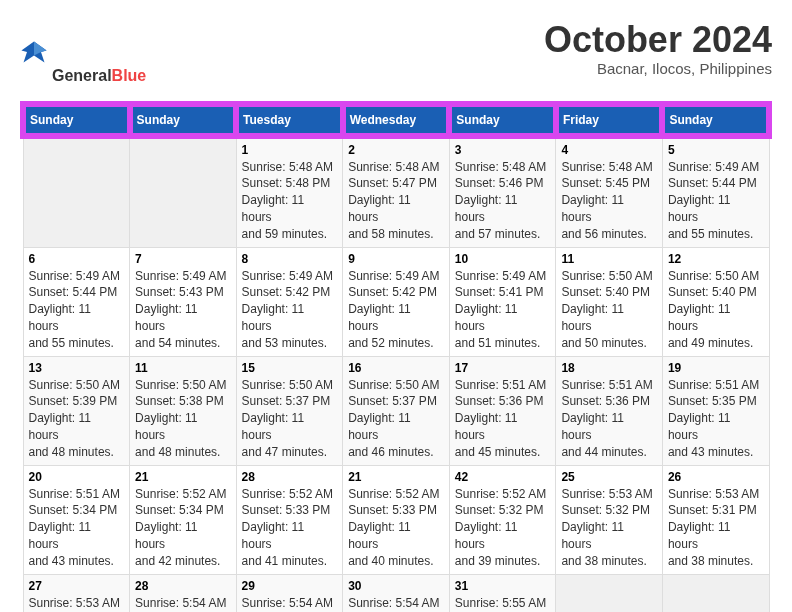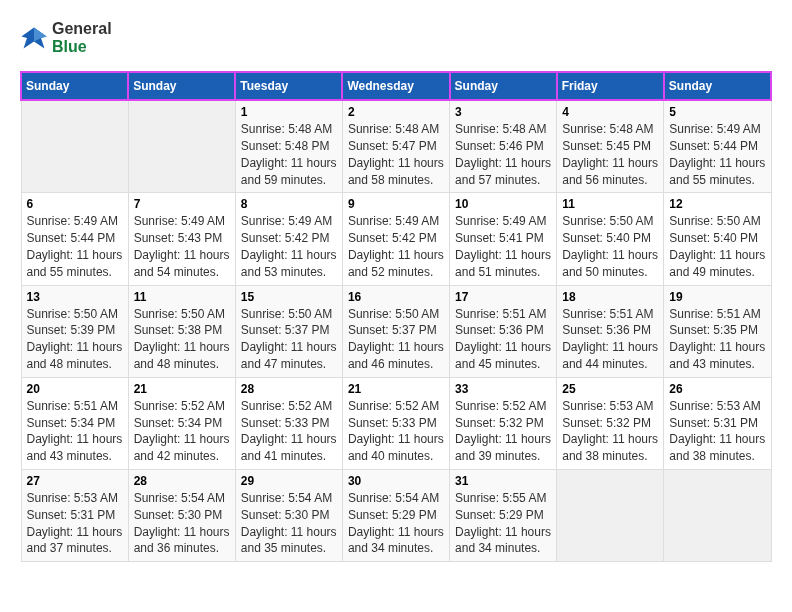--- a/index.html
+++ b/index.html
@@ -49,21 +49,21 @@
       border-collapse: collapse;
       font-size: 11px;
     }
     thead tr th {
       background: #1a5fb4;
       color: #fff;
       padding: 6px 4px;
       text-align: left;
       font-size: 12px;
       font-weight: bold;
-      border: 2px solid #d946ef;
+      border: 6px solid #d946ef;
     }
     tbody tr td {
       border: 1px solid #ddd;
       padding: 4px 5px;
       vertical-align: top;
       min-height: 70px;
       height: 80px;
       background: #fff;
     }
     tbody tr:nth-child(odd) td {
@@ -89,24 +89,28 @@
   </style>
 </head>
 <body>
 
 <div class="header">
   <div class="logo">
     <svg class="logo-bird" viewBox="0 0 40 40">
       <polygon points="20,5 38,18 30,20 35,35 20,25 5,35 10,20 2,18" fill="#1a5fb4"></polygon>
       <polygon points="20,5 38,18 30,20 20,25" fill="#4a8fd4"></polygon>
     </svg>
-    <div style="display:flex;flex-direction:column;line-height:1.1;">
+    <div style="display:flex;line-height:1.1;margin-top:47px;">
       <span class="logo-text" style="color:#333;font-size:16px;font-weight:bold;">General</span>
-      <span class="logo-text" style="color:#15803d;font-size:16px;font-weight:bold;">Blue</span>
+      <span class="logo-text" style="color:#ef4444;font-size:16px;font-weight:bold;">Blue</span>
     </div>
+  </div>
+  <div class="title-block">
+    <div class="month-title">October 2024</div>
+    <div class="location">Bacnar, Ilocos, Philippines</div>
   </div>
 </div>
 
 <table>
   <thead>
     <tr>
     <th>Sunday</th>
         <th>Sunday</th>
         <th>Tuesday</th>
         <th>Wednesday</th>
@@ -280,21 +284,21 @@
 and 41 minutes.</div>
         </td>
         <td>
           <span class="day-num">21</span>
           <div class="day-info" style="white-space: pre-line;">Sunrise: 5:52 AM
 Sunset: 5:33 PM
 Daylight: 11 hours
 and 40 minutes.</div>
         </td>
         <td>
-          <span class="day-num">33</span>
+          <span class="day-num">42</span>
           <div class="day-info" style="white-space: pre-line;">Sunrise: 5:52 AM
 Sunset: 5:32 PM
 Daylight: 11 hours
 and 39 minutes.</div>
         </td>
         <td>
           <span class="day-num">25</span>
           <div class="day-info" style="white-space: pre-line;">Sunrise: 5:53 AM
 Sunset: 5:32 PM
 Daylight: 11 hours

